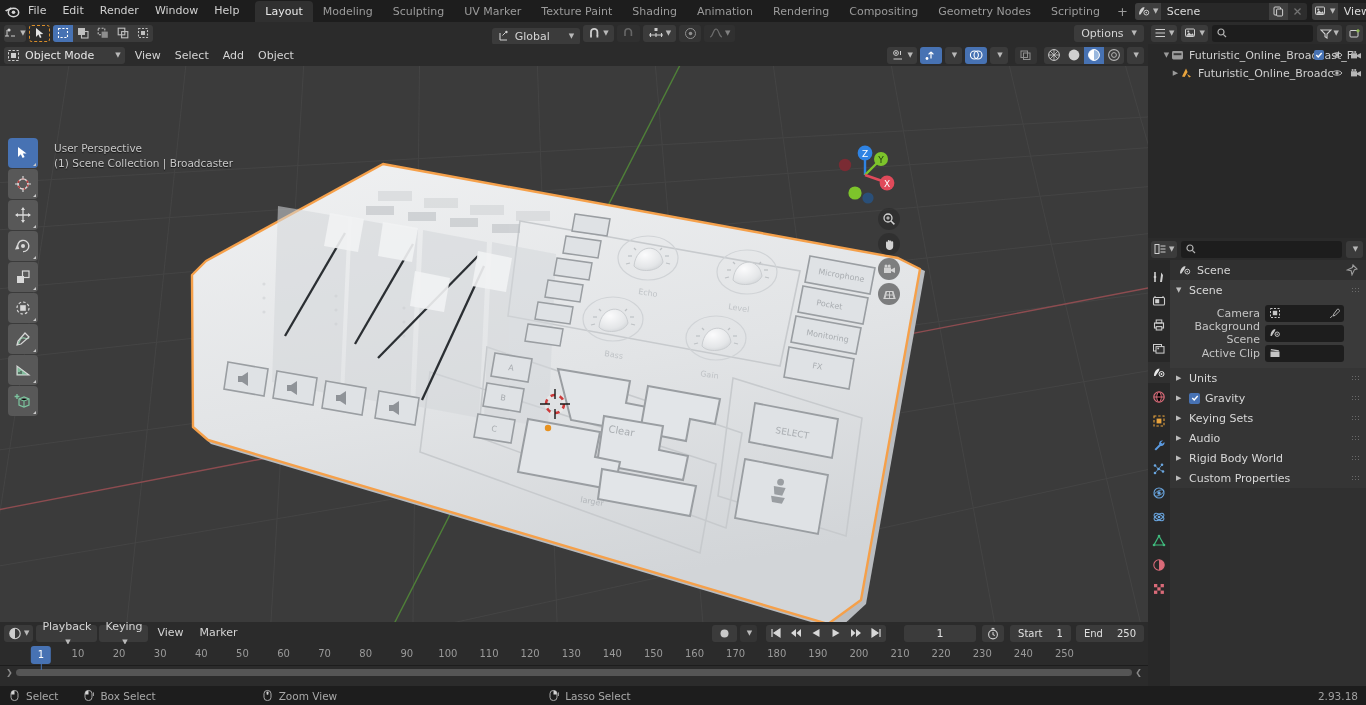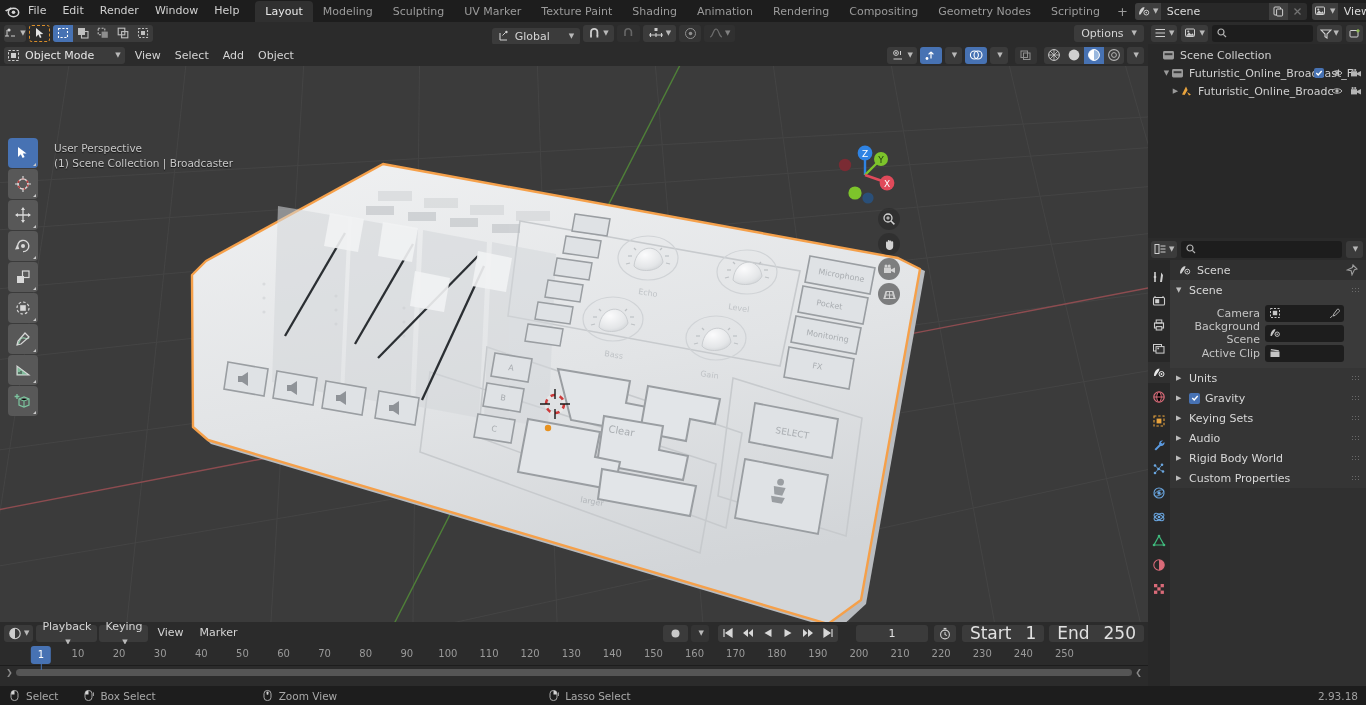--- a/index.html
+++ b/index.html
@@ -69,21 +69,21 @@
   .tl-ruler { height:22px; position:relative; background:#2b2b2b; border-bottom:1px solid #1d1d1d; }
   .tl-tick { position:absolute; top:4px; font-size:10px; color:#9a9a9a; transform:translateX(-50%); }
   .playhead { position:absolute; top:2px; height:18px; background:#4772b3; border-radius:3px;
     color:#fff; font-size:10px; padding:0 7px; line-height:18px; transform:translateX(-50%); }
   .playhead::after { content:''; position:absolute; left:50%; top:18px; width:1px; height:6px; background:#4772b3; }
   .scroll-row { height:13px; background:#2b2b2b; display:flex; align-items:center; padding:0 6px; }
   .scroll-bar { flex:1; height:7px; background:#555; border-radius:4px; }
   .fr-field { height:17px; background:#3b3b3b; border-radius:3px; display:flex; align-items:center;
     justify-content:center; font-size:11px; color:#e0e0e0; }
   .fr-pair { height:17px; background:#3b3b3b; border-radius:3px; display:flex; align-items:center;
-    padding:0 8px; gap:14px; font-size:17px; color:#e0e0e0; }
+    padding:0 8px; gap:14px; font-size:10px; color:#e0e0e0; }
 
   
   .outliner { height:216px; display:flex; flex-direction:column; background:#282828; }
   .ol-header { height:22px; background:#2b2b2b; display:flex; align-items:center; gap:4px; padding:0 3px; }
   .search-box { flex:1; height:17px; background:#1d1d1d; border-radius:3px; display:flex;
     align-items:center; padding:0 5px; gap:4px; }
   .ol-body { flex:1; background:#282828; padding-top:2px; overflow:hidden; }
   .ol-row { height:18px; display:flex; align-items:center; font-size:11px; color:#cfcfcf; padding-left:5px; position:relative; }
   .ol-row .rt { position:absolute; right:4px; display:flex; gap:7px; align-items:center; }
   .disc { width:9px; text-align:center; font-size:7px; color:#9a9a9a; }
@@ -875,32 +875,20 @@
             <span class="caret">▼</span>
           </div>
           <div class="icon-btn sm">
             <svg width="12" height="11" viewBox="0 0 12 11">
                 <rect x="1" y="2.5" width="8" height="6.5" rx="1" fill="none" stroke="#cfcfcf" stroke-width="1"></rect>
                 <path d="M9 1 L9 4.5 M7.3 2.8 L10.7 2.8" stroke="#8fc04f" stroke-width="1.2"></path>
               </svg>
           </div>
         </div>
         <div class="ol-body" id="olbody">
-            <div class="ol-row">
-              <span style="display:inline-block;width:0px;"></span>
-              <span class="disc"></span>
-              <span style="margin-right:5px;display:flex;">
-                <svg width="13" height="12" viewBox="0 0 13 12">
-                  <rect x="1" y="2" width="11" height="8.5" rx="1.4" fill="#9a9a9a"></rect>
-                  <rect x="2.6" y="4.2" width="7.8" height="2" fill="#3a3a3a"></rect>
-                </svg>
-              </span>
-              <span>Scene Collection</span>
-              <span class="rt"></span>
-            </div>
             <div class="ol-row">
               <span style="display:inline-block;width:9px;"></span>
               <span class="disc">▼</span>
               <span style="margin-right:5px;display:flex;">
                 <svg width="13" height="12" viewBox="0 0 13 12">
                   <rect x="1" y="2" width="11" height="8.5" rx="1.4" fill="#9a9a9a"></rect>
                   <rect x="2.6" y="4.2" width="7.8" height="2" fill="#3a3a3a"></rect>
                 </svg>
               </span>
               <span>Futuristic_Online_Broadcast_F</span>

